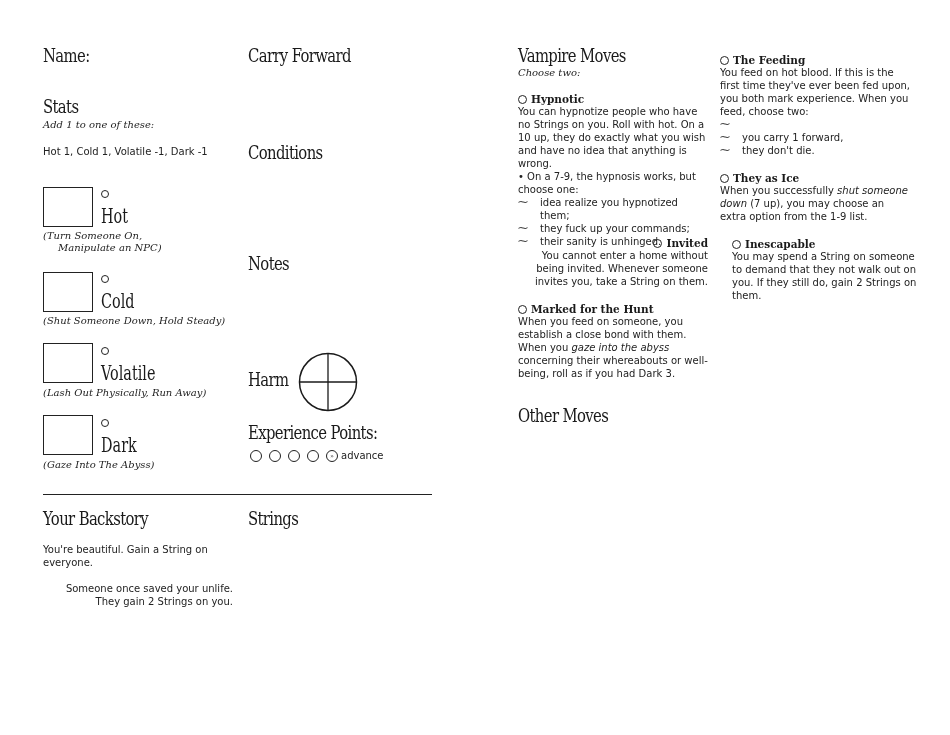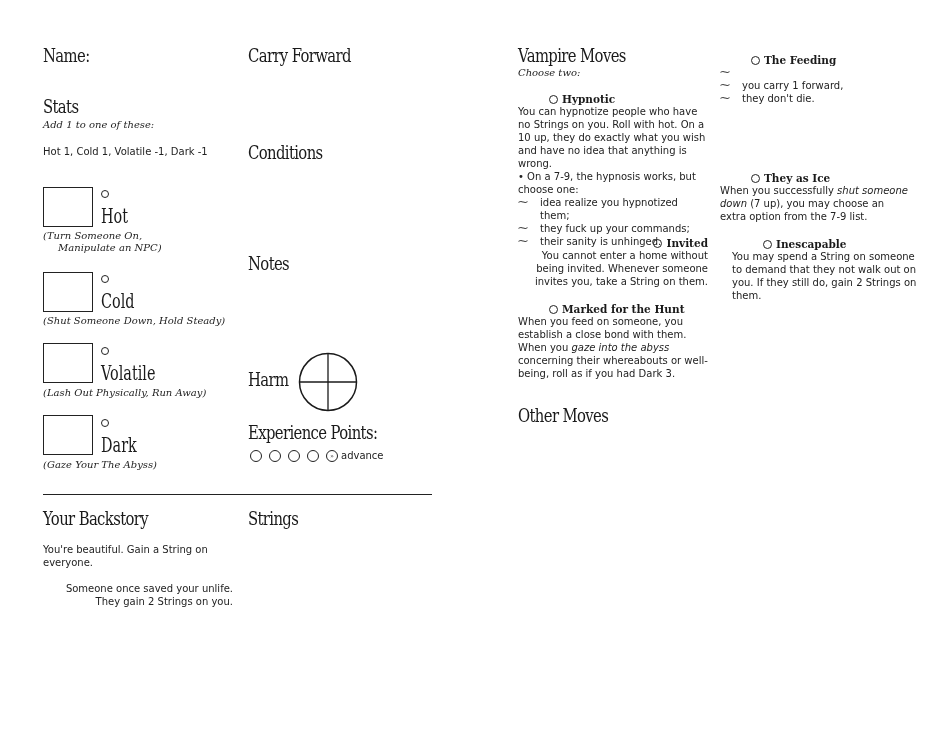--- a/index.html
+++ b/index.html
@@ -5,21 +5,21 @@
     html, body { margin: 0; padding: 0; background: #ffffff; }
     body { width: 950px; height: 735px; position: relative; overflow: hidden; color: #1a1a1a;
       font-family: "DejaVu Sans", sans-serif; }
     .abs { position: absolute; }
     .head { font-family: "DejaVu Serif", serif; font-size: 19px; letter-spacing: -0.8px; transform: scaleX(0.78); transform-origin: left top; white-space: nowrap; color: #1a1a1a; }
     .sub { font-family: "DejaVu Serif", serif; font-style: italic; font-size: 10px; color: #222; white-space: nowrap; }
     .body { font-family: "DejaVu Sans", sans-serif; font-size: 10px; line-height: 13px; color: #222; }
     .statbox { width: 50px; height: 40px; border: 1px solid #222; box-sizing: border-box; }
     .statcirc { width: 6px; height: 6px; border: 1.3px solid #222; border-radius: 50%; }
     .statname { font-family: "DejaVu Serif", serif; font-size: 20px; transform: scaleX(0.72); transform-origin: left top; white-space: nowrap; }
-    .movetitle { font-family: "DejaVu Serif", serif; font-weight: bold; font-size: 10.5px; white-space: nowrap; margin-left: 31px; }
+    .movetitle { font-family: "DejaVu Serif", serif; font-weight: bold; font-size: 10.5px; white-space: nowrap; }
     .movecirc { display: inline-block; width: 7px; height: 7px; border: 1.4px solid #222; border-radius: 50%; margin-right: 4px; vertical-align: -1px; }
     .opt { display: flex; }
     .tilde { width: 22px; flex: none; font-size: 10px; color: #444; }
     .xp { display: inline-block; width: 10px; height: 10px; border: 1.6px solid #222; border-radius: 50%; margin-right: 7px; vertical-align: middle; }
     .adv { display: inline-block; width: 10px; height: 10px; border: 1px solid #222; border-radius: 50%; font-size: 6px; line-height: 10px; text-align: center; vertical-align: middle; margin-right: 3px; }
     p { margin: 0; }
   </style>
 </head>
 <body>
 
@@ -41,21 +41,21 @@
 <div class="abs sub" style="left:43px;top:315px;">(Shut Someone Down, Hold Steady)</div>
 
 <div class="abs statbox" style="left:43px;top:343px;"></div>
 <div class="abs statcirc" style="left:101px;top:347px;"></div>
 <div class="abs statname" style="left:101px;top:361px;">Volatile</div>
 <div class="abs sub" style="left:43px;top:387px;">(Lash Out Physically, Run Away)</div>
 
 <div class="abs statbox" style="left:43px;top:415px;"></div>
 <div class="abs statcirc" style="left:101px;top:419px;"></div>
 <div class="abs statname" style="left:101px;top:433px;">Dark</div>
-<div class="abs sub" style="left:43px;top:459px;">(Gaze Your The Abyss)</div>
+<div class="abs sub" style="left:43px;top:459px;">(Gaze Into The Abyss)</div>
 
 <div class="abs head" style="left:248px;top:44px;">Carry Forward</div>
 <div class="abs head" style="left:248px;top:141px;">Conditions</div>
 <div class="abs head" style="left:248px;top:252px;">Notes</div>
 
 <div class="abs head" style="left:248px;top:368px;">Harm</div>
 <div class="abs" style="left:298px;top:352px;width:60px;height:60px;">
   <svg width="60" height="60" viewBox="0 0 60 60">
     <circle cx="30" cy="30" r="28.5" fill="none" stroke="#1a1a1a" stroke-width="1.5"></circle>
     <line x1="30" y1="1.5" x2="30" y2="58.5" stroke="#1a1a1a" stroke-width="1.3"></line>
@@ -104,34 +104,35 @@
 
 <div class="abs" style="left:518px;top:303px;width:190px;">
   <div class="movetitle"><span class="movecirc"></span><span>Marked for the Hunt</span></div>
   <p class="body"><span>When you feed on someone, you establish a close bond with them. When you </span><em>gaze into the abyss</em><span> concerning their whereabouts or well-being, roll as if you had Dark 3.</span></p>
 </div>
 
 <div class="abs head" style="left:518px;top:404px;">Other Moves</div>
 
 <div class="abs" style="left:720px;top:54px;width:192px;">
   <div class="movetitle"><span class="movecirc"></span><span>The Feeding</span></div>
+  <p class="body">You feed on hot blood. If this is the first time they've ever been fed upon, you both mark experience. When you feed, choose two:</p>
   <div class="opt body">
       <span class="tilde">⁓</span>
     </div>
   <div class="opt body">
       <span class="tilde">⁓</span>
       <span>you carry 1 forward,</span>
     </div>
   <div class="opt body">
       <span class="tilde">⁓</span>
       <span>they don't die.</span>
     </div>
 </div>
 
 <div class="abs" style="left:720px;top:172px;width:190px;">
   <div class="movetitle"><span class="movecirc"></span><span>They as Ice</span></div>
-  <p class="body"><span>When you successfully </span><em>shut someone down</em><span> (7 up), you may choose an extra option from the 7-9 list.</span></p>
+  <p class="body"><span>When you successfully </span><em>shut someone down</em><span> (7 up), you may choose an extra option from the 1-9 list.</span></p>
 </div>
 
 <div class="abs" style="left:732px;top:238px;width:192px;">
   <div class="movetitle"><span class="movecirc"></span><span>Inescapable</span></div>
   <p class="body">You may spend a String on someone to demand that they not walk out on you. If they still do, gain 2 Strings on them.</p>
 </div>
 
 </body></html>

